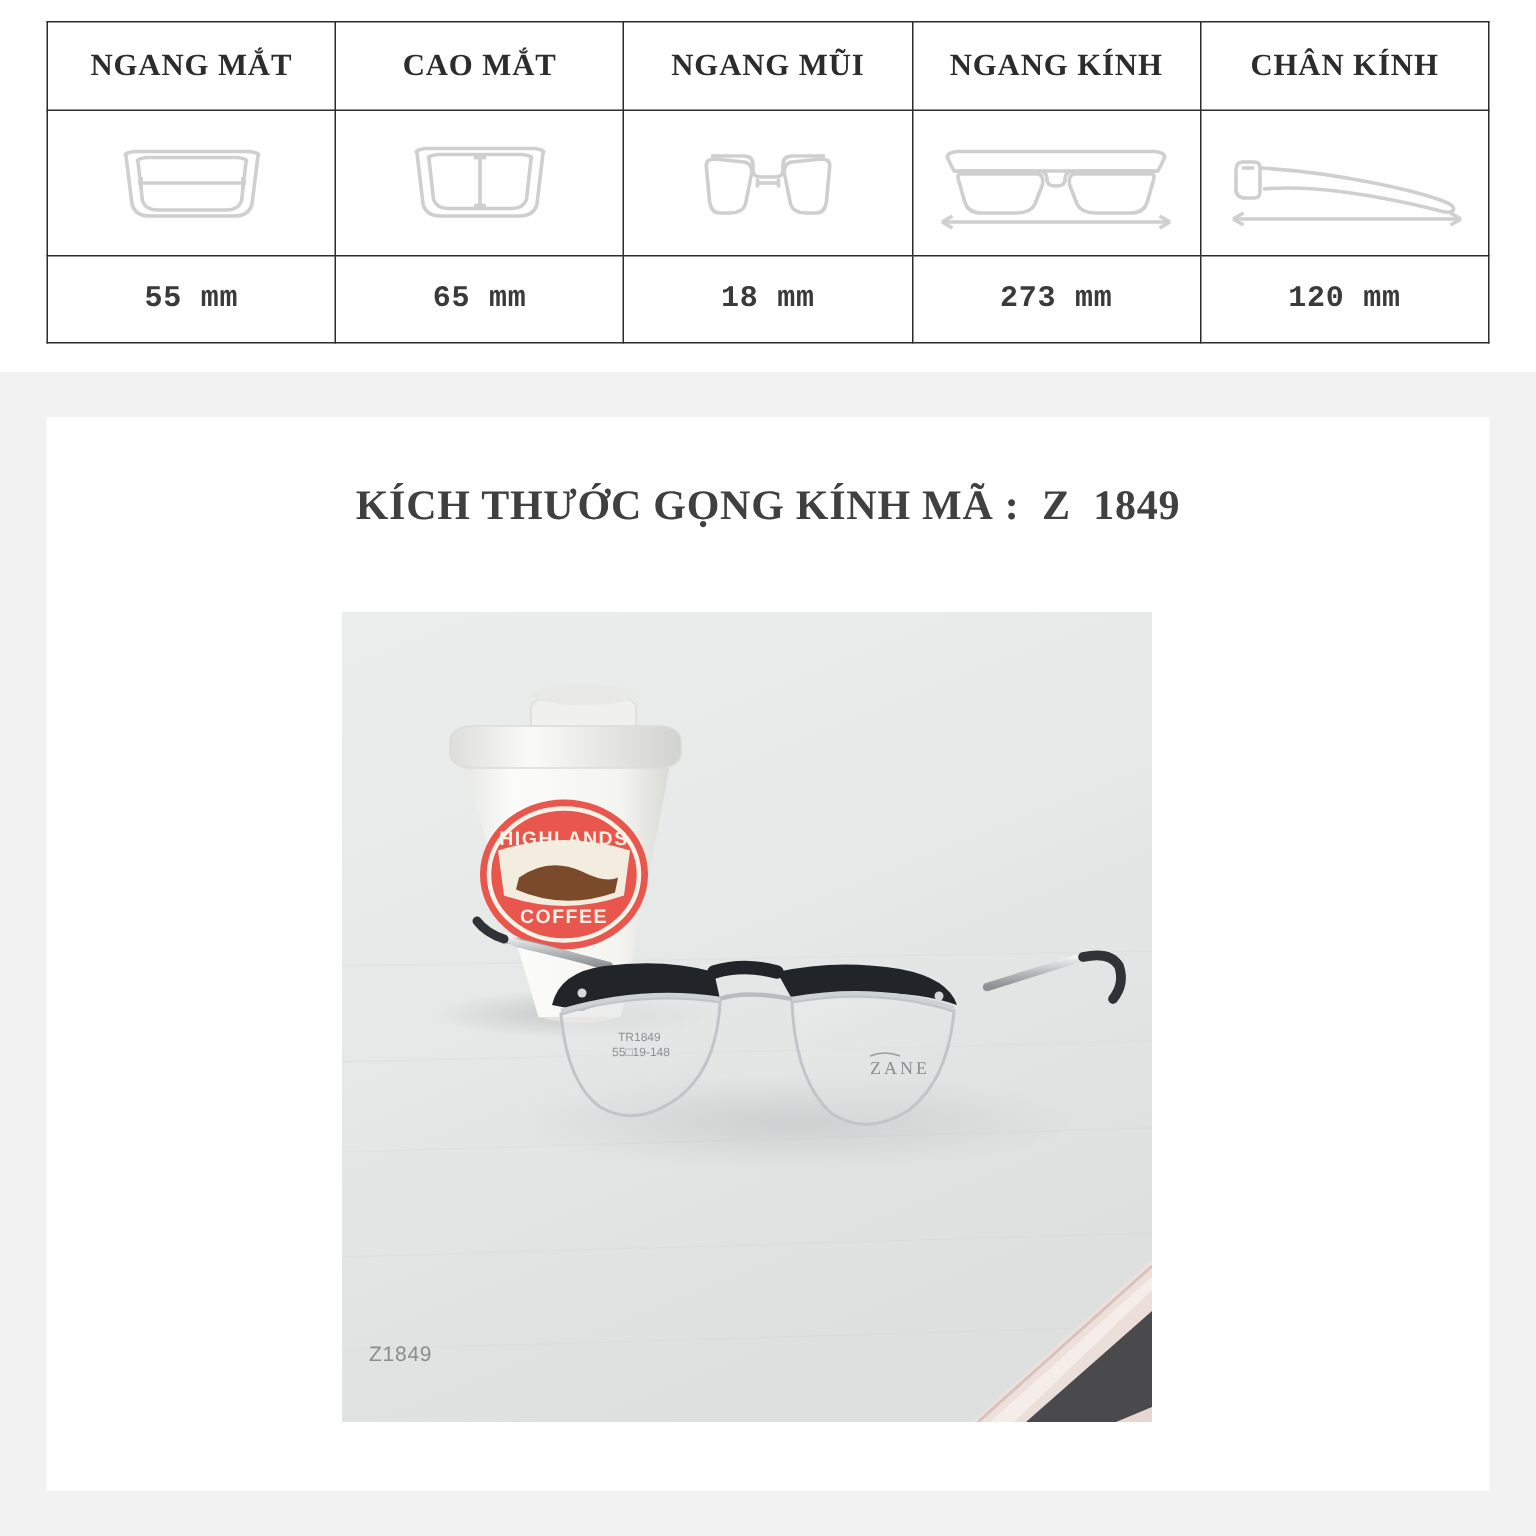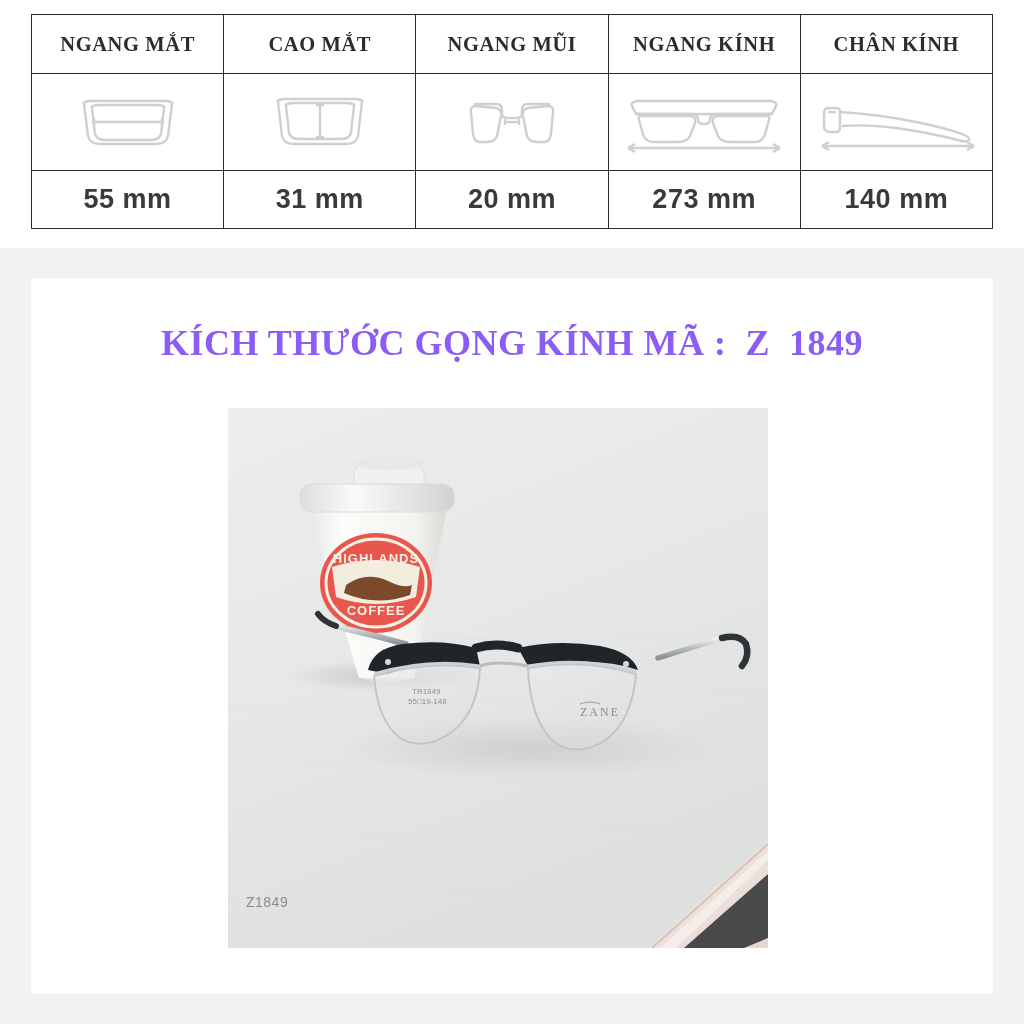--- a/index.html
+++ b/index.html
@@ -47,23 +47,23 @@
     letter-spacing: 0.6px;
     color: #2c2c2c;
     text-transform: uppercase;
   }
   tr.spec-icons td {
     height: 96px;
     background: #ffffff;
   }
   tr.spec-vals td {
     height: 57px;
-    font-family: Liberation Sans, sans-serif;
+    font-family: Liberation Mono, monospace;
     font-weight: bold;
-    font-size: 27px;
+    font-size: 20px;
     color: #3a3a3a;
     letter-spacing: 0.5px;
   }
   .icon-cell {
     display: flex;
     align-items: center;
     justify-content: center;
     height: 96px;
   }
   .icon-cell svg { display: block; }
@@ -86,23 +86,23 @@
     background: #ffffff;
   }
   .card-title {
     position: absolute;
     left: 31px;
     top: 322px;
     width: 962px;
     text-align: center;
     font-family: "Liberation Serif", serif;
     font-weight: bold;
-    font-size: 36px;
+    font-size: 28px;
     letter-spacing: 0.5px;
-    color: #8b5cf6;
+    color: #404040;
     white-space: pre;
   }
 
   
   .photo {
     position: absolute;
     left: 228px;
     top: 408px;
     width: 540px;
     height: 540px;
@@ -205,24 +205,24 @@
                 <path d="M16 64 L23 68"></path>
                 <path d="M168 64 L161 60"></path>
                 <path d="M168 64 L161 68"></path>
               </g>
             </svg>
           </div>
         </td>
       </tr>
       <tr class="spec-vals">
         <td>55 mm</td>
-        <td>31 mm</td>
-        <td>20 mm</td>
+        <td>65 mm</td>
+        <td>18 mm</td>
         <td>273 mm</td>
-        <td>140 mm</td>
+        <td>120 mm</td>
       </tr>
     </tbody>
       </table>
   </div>
 
   <div class="grey-band"></div>
   <div class="white-card"></div>
 
   <div class="card-title">KÍCH THƯỚC GỌNG KÍNH MÃ :  Z  1849</div>
 

